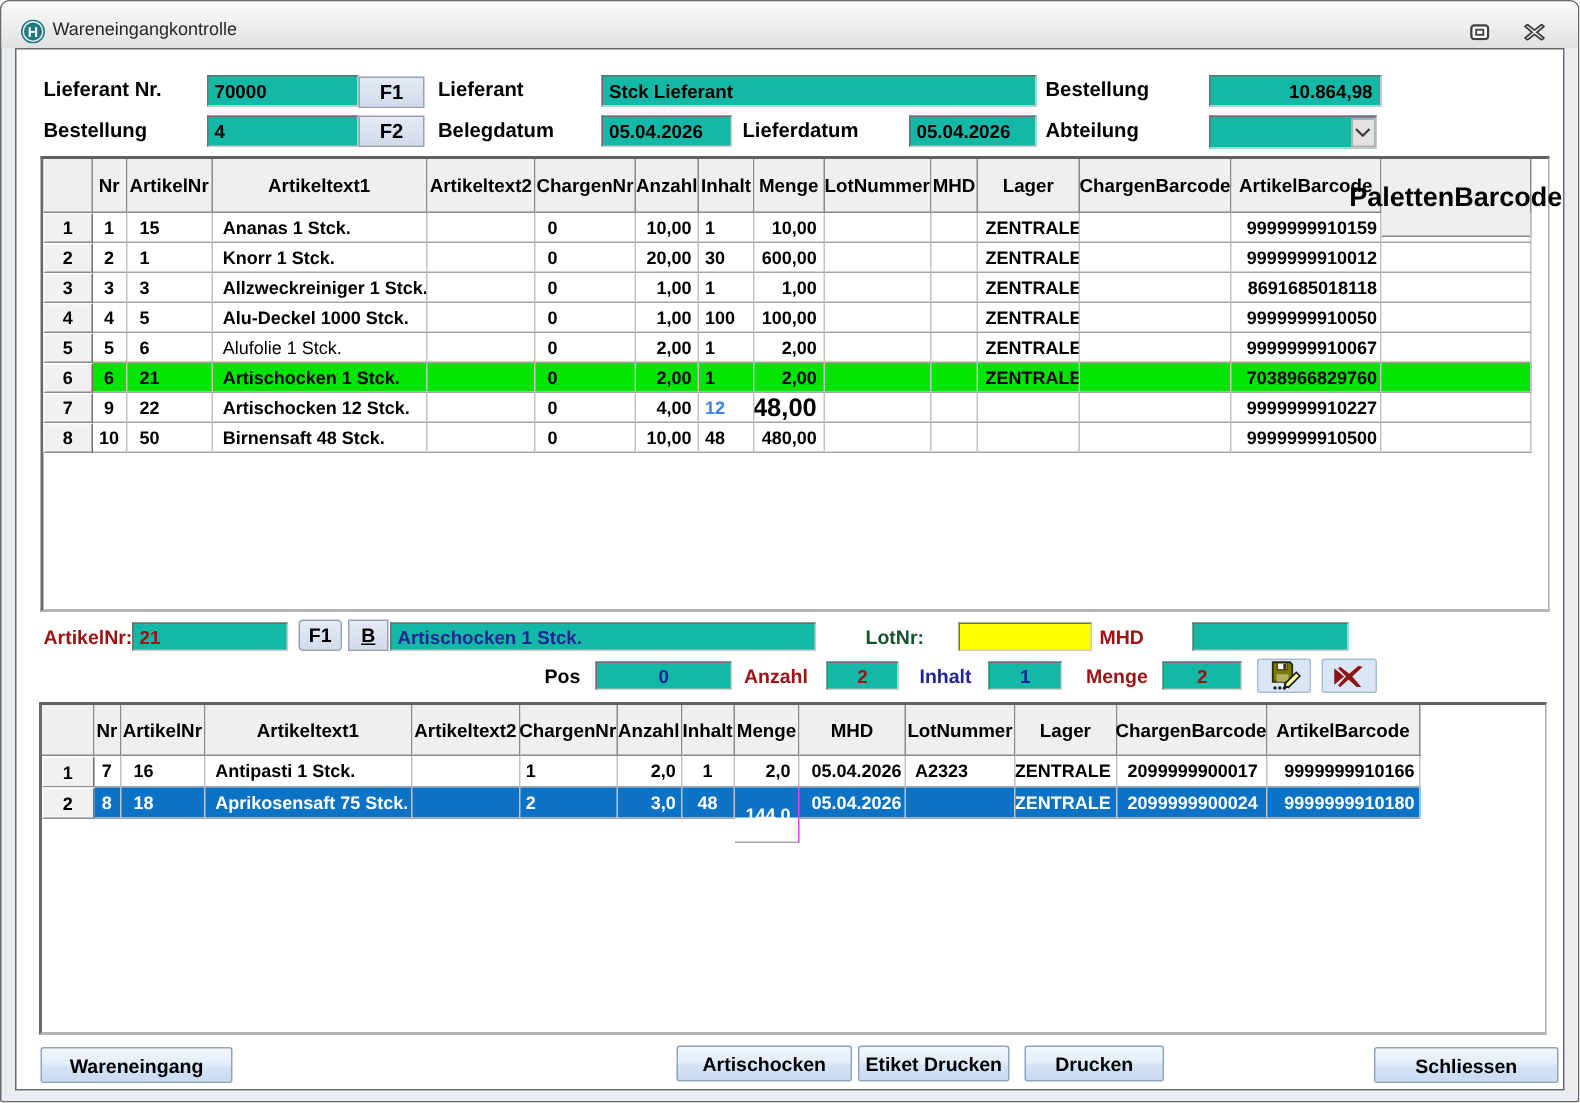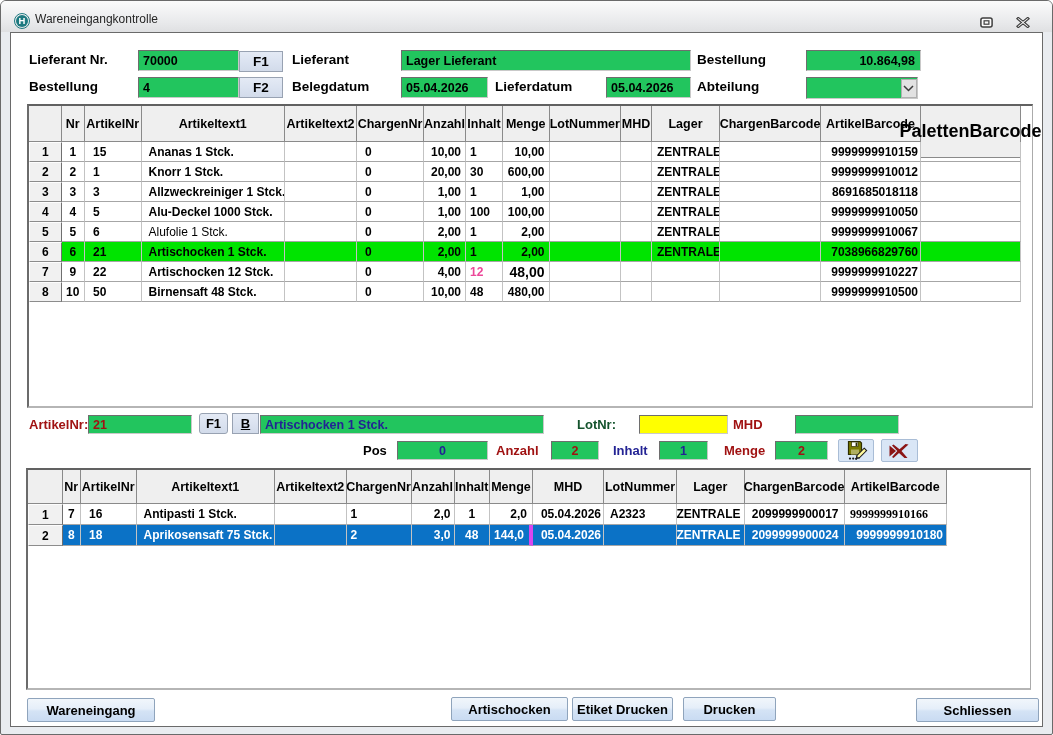--- a/index.html
+++ b/index.html
@@ -1,17 +1,17 @@
 <!DOCTYPE html>
 <html><head><meta charset="utf-8"><style>
 *{margin:0;padding:0;font-family:"Liberation Sans",sans-serif;}
 body{width:1053px;height:735px;position:relative;overflow:hidden;background:#fff;}
 div{position:absolute;}
 .lbl{font-weight:bold;font-size:13.5px;color:#000;white-space:nowrap;}
-.fld{background:#22c55e;box-sizing:border-box;border-top:1.5px solid #6E6E6E;border-left:1.5px solid #6E6E6E;border-right:1px solid #C9C9C9;border-bottom:1px solid #C9C9C9;font-weight:bold;font-size:12.5px;color:#000;display:flex;align-items:center;white-space:nowrap;}
+.fld{background:#14b8a6;box-sizing:border-box;border-top:1.5px solid #6E6E6E;border-left:1.5px solid #6E6E6E;border-right:1px solid #C9C9C9;border-bottom:1px solid #C9C9C9;font-weight:bold;font-size:12.5px;color:#000;display:flex;align-items:center;white-space:nowrap;}
 .btn{background:linear-gradient(#E4EAF5,#DAE2F0 55%,#D2DBEA);box-sizing:border-box;border:1px solid #98A2B2;border-radius:2px;display:flex;align-items:center;justify-content:center;font-weight:bold;font-size:13px;color:#000;white-space:nowrap;}
 .big{background:linear-gradient(#F1F6FB,#E5EEF9 45%,#D4E3F5 55%,#C9DBF2);box-sizing:border-box;border:1px solid #8FA4BC;border-radius:2px;display:flex;align-items:center;justify-content:center;font-weight:bold;font-size:13px;color:#000;white-space:nowrap;}
 </style></head><body>
 <div style="left:0;top:0;width:1053px;height:735px;box-sizing:border-box;border:1px solid #6A6A6A;border-radius:6px 6px 2px 2px;background:#E9ECF0;"></div>
 <div style="left:1px;top:1px;width:1051px;height:31px;border-radius:5px 5px 0 0;background:linear-gradient(#FBFBFB,#E8E9EB 70%,#DFE0E2);"></div>
 <div style="left:14px;top:13px;width:16px;height:16px;"><svg width="16" height="16" viewBox="0 0 16 16">
       <circle cx="8" cy="8" r="7.5" fill="none" stroke="#1D7A80" stroke-width="1"></circle>
       <circle cx="8" cy="8" r="6" fill="#1D7A80"></circle>
       <text x="8" y="11.4" font-size="9.5" font-weight="bold" fill="#fff" text-anchor="middle" font-family="Liberation Sans">H</text>
     </svg></div>
@@ -25,21 +25,21 @@
     </svg></div>
 <div style="left:10px;top:32px;width:1033px;height:695px;box-sizing:border-box;border:1px solid #6A6A6A;background:#fff;"></div>
 <div class="lbl" style="left:29px;top:52px;">Lieferant Nr.</div>
 <div class="lbl" style="left:29px;top:79px;">Bestellung</div>
 <div class="fld" style="left:138px;top:50px;width:101px;height:21px;padding-left:4px;">70000</div>
 <div class="fld" style="left:138px;top:77px;width:101px;height:21px;padding-left:4px;">4</div>
 <div class="btn" style="left:239px;top:51px;width:44px;height:21px;font-size:13.5px;border-radius:0;">F1</div>
 <div class="btn" style="left:239px;top:77px;width:44px;height:21px;font-size:13.5px;border-radius:0;">F2</div>
 <div class="lbl" style="left:292px;top:52px;">Lieferant</div>
 <div class="lbl" style="left:292px;top:79px;">Belegdatum</div>
-<div class="fld" style="left:401px;top:50px;width:290px;height:21px;padding-left:4px;">Lager Lieferant</div>
+<div class="fld" style="left:401px;top:50px;width:290px;height:21px;padding-left:4px;">Stck Lieferant</div>
 <div class="fld" style="left:401px;top:77px;width:87px;height:21px;padding-left:4px;">05.04.2026</div>
 <div class="lbl" style="left:495px;top:79px;">Lieferdatum</div>
 <div class="fld" style="left:606px;top:77px;width:85px;height:21px;padding-left:4px;">05.04.2026</div>
 <div class="lbl" style="left:697px;top:52px;">Bestellung</div>
 <div class="lbl" style="left:697px;top:79px;">Abteilung</div>
 <div class="fld" style="left:806px;top:50px;width:115px;height:21px;justify-content:flex-end;padding-right:5px;">10.864,98</div>
 <div class="fld" style="left:806px;top:77px;width:112px;height:22px;"></div>
 <div style="left:901px;top:78.5px;width:15.5px;height:19.5px;background:#E2E2E2;border:1px solid #B0B0B0;box-sizing:border-box;display:flex;align-items:center;justify-content:center;">
     <svg width="11" height="7" viewBox="0 0 11 7">
       <path d="M1 1 L5.5 5.5 L10 1" fill="none" stroke="#3A3A3A" stroke-width="1.5"></path>
@@ -152,22 +152,22 @@
 <div style="left:720px;top:242px;width:101px;height:20px;box-sizing:border-box;border-right:1px solid #C3C3C3;border-bottom:1px solid #A6A6A6;display:flex;align-items:center;font-weight:bold;font-size:12px;color:#000;white-space:nowrap;overflow:hidden;justify-content:flex-end;padding-right:2px;"></div>
 <div style="left:821px;top:242px;width:100px;height:20px;box-sizing:border-box;border-right:1px solid #C3C3C3;border-bottom:1px solid #A6A6A6;display:flex;align-items:center;font-weight:bold;font-size:12px;color:#000;white-space:nowrap;overflow:hidden;justify-content:flex-end;padding-right:2px;">7038966829760</div>
 <div style="left:921px;top:242px;width:100px;height:20px;box-sizing:border-box;border-right:1px solid #C3C3C3;border-bottom:1px solid #A6A6A6;display:flex;align-items:center;font-weight:bold;font-size:12px;color:#000;white-space:nowrap;overflow:hidden;padding-left:0px;"></div>
 <div style="left:29px;top:262px;width:32.5px;height:20px;background:#F1F1F1;box-sizing:border-box;border-top:1px solid #FDFDFD;border-left:1px solid #FDFDFD;border-right:1px solid #6F6F6F;border-bottom:1px solid #8C8C8C;display:flex;align-items:center;justify-content:center;font-weight:bold;font-size:12px;">7</div>
 <div style="left:61.5px;top:262px;width:23.5px;height:20px;box-sizing:border-box;border-right:1px solid #C3C3C3;border-bottom:1px solid #A6A6A6;display:flex;align-items:center;font-weight:bold;font-size:12px;color:#000;white-space:nowrap;overflow:hidden;justify-content:center;">9</div>
 <div style="left:85px;top:262px;width:56.5px;height:20px;box-sizing:border-box;border-right:1px solid #C3C3C3;border-bottom:1px solid #A6A6A6;display:flex;align-items:center;font-weight:bold;font-size:12px;color:#000;white-space:nowrap;overflow:hidden;padding-left:8px;">22</div>
 <div style="left:141.5px;top:262px;width:143.5px;height:20px;box-sizing:border-box;border-right:1px solid #C3C3C3;border-bottom:1px solid #A6A6A6;display:flex;align-items:center;font-weight:bold;font-size:12px;color:#000;white-space:nowrap;overflow:hidden;padding-left:7px;">Artischocken 12 Stck.</div>
 <div style="left:285px;top:262px;width:72px;height:20px;box-sizing:border-box;border-right:1px solid #C3C3C3;border-bottom:1px solid #A6A6A6;display:flex;align-items:center;font-weight:bold;font-size:12px;color:#000;white-space:nowrap;overflow:hidden;padding-left:0px;"></div>
 <div style="left:357px;top:262px;width:67px;height:20px;box-sizing:border-box;border-right:1px solid #C3C3C3;border-bottom:1px solid #A6A6A6;display:flex;align-items:center;font-weight:bold;font-size:12px;color:#000;white-space:nowrap;overflow:hidden;padding-left:8px;">0</div>
 <div style="left:424px;top:262px;width:42px;height:20px;box-sizing:border-box;border-right:1px solid #C3C3C3;border-bottom:1px solid #A6A6A6;display:flex;align-items:center;font-weight:bold;font-size:12px;color:#000;white-space:nowrap;overflow:hidden;justify-content:flex-end;padding-right:4px;">4,00</div>
-<div style="left:466px;top:262px;width:37px;height:20px;box-sizing:border-box;border-right:1px solid #C3C3C3;border-bottom:1px solid #A6A6A6;display:flex;align-items:center;font-weight:bold;font-size:12px;color:#ec4899;white-space:nowrap;overflow:hidden;padding-left:4px;">12</div>
-<div style="left:503px;top:262px;width:46.5px;height:20px;box-sizing:border-box;border-right:1px solid #C3C3C3;border-bottom:1px solid #A6A6A6;display:flex;align-items:center;font-weight:bold;font-size:14px;color:#000;white-space:nowrap;overflow:hidden;justify-content:flex-end;padding-right:4px;">48,00</div>
+<div style="left:466px;top:262px;width:37px;height:20px;box-sizing:border-box;border-right:1px solid #C3C3C3;border-bottom:1px solid #A6A6A6;display:flex;align-items:center;font-weight:bold;font-size:12px;color:#3b82f6;white-space:nowrap;overflow:hidden;padding-left:4px;">12</div>
+<div style="left:503px;top:262px;width:46.5px;height:20px;box-sizing:border-box;border-right:1px solid #C3C3C3;border-bottom:1px solid #A6A6A6;display:flex;align-items:center;font-weight:bold;font-size:17px;color:#000;white-space:nowrap;overflow:hidden;justify-content:flex-end;padding-right:4px;">48,00</div>
 <div style="left:549.5px;top:262px;width:71.5px;height:20px;box-sizing:border-box;border-right:1px solid #C3C3C3;border-bottom:1px solid #A6A6A6;display:flex;align-items:center;font-weight:bold;font-size:12px;color:#000;white-space:nowrap;overflow:hidden;padding-left:5px;"></div>
 <div style="left:621px;top:262px;width:31px;height:20px;box-sizing:border-box;border-right:1px solid #C3C3C3;border-bottom:1px solid #A6A6A6;display:flex;align-items:center;font-weight:bold;font-size:12px;color:#000;white-space:nowrap;overflow:hidden;padding-left:5px;"></div>
 <div style="left:652px;top:262px;width:68px;height:20px;box-sizing:border-box;border-right:1px solid #C3C3C3;border-bottom:1px solid #A6A6A6;display:flex;align-items:center;font-weight:bold;font-size:12px;color:#000;white-space:nowrap;overflow:hidden;padding-left:5px;"></div>
 <div style="left:720px;top:262px;width:101px;height:20px;box-sizing:border-box;border-right:1px solid #C3C3C3;border-bottom:1px solid #A6A6A6;display:flex;align-items:center;font-weight:bold;font-size:12px;color:#000;white-space:nowrap;overflow:hidden;justify-content:flex-end;padding-right:2px;"></div>
 <div style="left:821px;top:262px;width:100px;height:20px;box-sizing:border-box;border-right:1px solid #C3C3C3;border-bottom:1px solid #A6A6A6;display:flex;align-items:center;font-weight:bold;font-size:12px;color:#000;white-space:nowrap;overflow:hidden;justify-content:flex-end;padding-right:2px;">9999999910227</div>
 <div style="left:921px;top:262px;width:100px;height:20px;box-sizing:border-box;border-right:1px solid #C3C3C3;border-bottom:1px solid #A6A6A6;display:flex;align-items:center;font-weight:bold;font-size:12px;color:#000;white-space:nowrap;overflow:hidden;padding-left:0px;"></div>
 <div style="left:29px;top:282px;width:32.5px;height:20px;background:#F1F1F1;box-sizing:border-box;border-top:1px solid #FDFDFD;border-left:1px solid #FDFDFD;border-right:1px solid #6F6F6F;border-bottom:1px solid #8C8C8C;display:flex;align-items:center;justify-content:center;font-weight:bold;font-size:12px;">8</div>
 <div style="left:61.5px;top:282px;width:23.5px;height:20px;box-sizing:border-box;border-right:1px solid #C3C3C3;border-bottom:1px solid #A6A6A6;display:flex;align-items:center;font-weight:bold;font-size:12px;color:#000;white-space:nowrap;overflow:hidden;justify-content:center;">10</div>
 <div style="left:85px;top:282px;width:56.5px;height:20px;box-sizing:border-box;border-right:1px solid #C3C3C3;border-bottom:1px solid #A6A6A6;display:flex;align-items:center;font-weight:bold;font-size:12px;color:#000;white-space:nowrap;overflow:hidden;padding-left:8px;">50</div>
 <div style="left:141.5px;top:282px;width:143.5px;height:20px;box-sizing:border-box;border-right:1px solid #C3C3C3;border-bottom:1px solid #A6A6A6;display:flex;align-items:center;font-weight:bold;font-size:12px;color:#000;white-space:nowrap;overflow:hidden;padding-left:7px;">Birnensaft 48 Stck.</div>
@@ -239,31 +239,31 @@
 <div style="left:136.5px;top:504px;width:138.5px;height:21px;box-sizing:border-box;border-right:1px solid #C3C3C3;border-bottom:1px solid #A6A6A6;display:flex;align-items:center;font-weight:bold;font-size:12px;color:#000;white-space:nowrap;overflow:hidden;padding-left:7px;">Antipasti 1 Stck.</div>
 <div style="left:275px;top:504px;width:71.5px;height:21px;box-sizing:border-box;border-right:1px solid #C3C3C3;border-bottom:1px solid #A6A6A6;display:flex;align-items:center;font-weight:bold;font-size:12px;color:#000;white-space:nowrap;overflow:hidden;padding-left:0px;"></div>
 <div style="left:346.5px;top:504px;width:65.0px;height:21px;box-sizing:border-box;border-right:1px solid #C3C3C3;border-bottom:1px solid #A6A6A6;display:flex;align-items:center;font-weight:bold;font-size:12px;color:#000;white-space:nowrap;overflow:hidden;padding-left:4px;">1</div>
 <div style="left:411.5px;top:504px;width:43.0px;height:21px;box-sizing:border-box;border-right:1px solid #C3C3C3;border-bottom:1px solid #A6A6A6;display:flex;align-items:center;font-weight:bold;font-size:12px;color:#000;white-space:nowrap;overflow:hidden;justify-content:flex-end;padding-right:3px;">2,0</div>
 <div style="left:454.5px;top:504px;width:35.5px;height:21px;box-sizing:border-box;border-right:1px solid #C3C3C3;border-bottom:1px solid #A6A6A6;display:flex;align-items:center;font-weight:bold;font-size:12px;color:#000;white-space:nowrap;overflow:hidden;justify-content:center;">1</div>
 <div style="left:490px;top:504px;width:43px;height:21px;box-sizing:border-box;border-right:1px solid #C3C3C3;border-bottom:1px solid #A6A6A6;display:flex;align-items:center;font-weight:bold;font-size:12px;color:#000;white-space:nowrap;overflow:hidden;justify-content:flex-end;padding-right:5px;">2,0</div>
 <div style="left:533px;top:504px;width:71px;height:21px;box-sizing:border-box;border-right:1px solid #C3C3C3;border-bottom:1px solid #A6A6A6;display:flex;align-items:center;font-weight:bold;font-size:12px;color:#000;white-space:nowrap;overflow:hidden;justify-content:flex-end;padding-right:2px;">05.04.2026</div>
 <div style="left:604px;top:504px;width:73px;height:21px;box-sizing:border-box;border-right:1px solid #C3C3C3;border-bottom:1px solid #A6A6A6;display:flex;align-items:center;font-weight:bold;font-size:12px;color:#000;white-space:nowrap;overflow:hidden;padding-left:6px;">A2323</div>
 <div style="left:677px;top:504px;width:67.5px;height:21px;box-sizing:border-box;border-right:1px solid #C3C3C3;border-bottom:1px solid #A6A6A6;display:flex;align-items:center;font-weight:bold;font-size:12px;color:#000;white-space:nowrap;overflow:hidden;justify-content:flex-end;padding-right:3px;">ZENTRALE</div>
 <div style="left:744.5px;top:504px;width:100.0px;height:21px;box-sizing:border-box;border-right:1px solid #C3C3C3;border-bottom:1px solid #A6A6A6;display:flex;align-items:center;font-weight:bold;font-size:12px;color:#000;white-space:nowrap;overflow:hidden;justify-content:flex-end;padding-right:5px;">2099999900017</div>
-<div style="left:844.5px;top:504px;width:102.5px;height:21px;box-sizing:border-box;border-right:1px solid #C3C3C3;border-bottom:1px solid #A6A6A6;display:flex;align-items:center;font-weight:bold;font-size:12px;color:#000;white-space:nowrap;overflow:hidden;justify-content:flex-end;padding-right:18px;font-family:Liberation Serif, serif;">9999999910166</div>
+<div style="left:844.5px;top:504px;width:102.5px;height:21px;box-sizing:border-box;border-right:1px solid #C3C3C3;border-bottom:1px solid #A6A6A6;display:flex;align-items:center;font-weight:bold;font-size:12px;color:#000;white-space:nowrap;overflow:hidden;justify-content:flex-end;padding-right:3px;">9999999910166</div>
 <div style="left:28px;top:525px;width:34.5px;height:21px;background:#F1F1F1;box-sizing:border-box;border-top:1px solid #FDFDFD;border-left:1px solid #FDFDFD;border-right:1px solid #6F6F6F;border-bottom:1px solid #8C8C8C;display:flex;align-items:center;justify-content:center;font-weight:bold;font-size:12px;">2</div>
 <div style="left:62.5px;top:525px;width:884.5px;height:20px;background:#0B72C6;"></div>
 <div style="left:62.5px;top:525px;width:18.5px;height:21px;box-sizing:border-box;border-right:1px solid #C3C3C3;border-bottom:1px solid #A6A6A6;display:flex;align-items:center;font-weight:bold;font-size:12px;color:#fff;white-space:nowrap;overflow:hidden;justify-content:center;">8</div>
 <div style="left:81px;top:525px;width:55.5px;height:21px;box-sizing:border-box;border-right:1px solid #C3C3C3;border-bottom:1px solid #A6A6A6;display:flex;align-items:center;font-weight:bold;font-size:12px;color:#fff;white-space:nowrap;overflow:hidden;padding-left:8px;">18</div>
 <div style="left:136.5px;top:525px;width:138.5px;height:21px;box-sizing:border-box;border-right:1px solid #C3C3C3;border-bottom:1px solid #A6A6A6;display:flex;align-items:center;font-weight:bold;font-size:12px;color:#fff;white-space:nowrap;overflow:hidden;padding-left:7px;">Aprikosensaft 75 Stck.</div>
 <div style="left:275px;top:525px;width:71.5px;height:21px;box-sizing:border-box;border-right:1px solid #C3C3C3;border-bottom:1px solid #A6A6A6;display:flex;align-items:center;font-weight:bold;font-size:12px;color:#fff;white-space:nowrap;overflow:hidden;padding-left:0px;"></div>
 <div style="left:346.5px;top:525px;width:65.0px;height:21px;box-sizing:border-box;border-right:1px solid #C3C3C3;border-bottom:1px solid #A6A6A6;display:flex;align-items:center;font-weight:bold;font-size:12px;color:#fff;white-space:nowrap;overflow:hidden;padding-left:4px;">2</div>
 <div style="left:411.5px;top:525px;width:43.0px;height:21px;box-sizing:border-box;border-right:1px solid #C3C3C3;border-bottom:1px solid #A6A6A6;display:flex;align-items:center;font-weight:bold;font-size:12px;color:#fff;white-space:nowrap;overflow:hidden;justify-content:flex-end;padding-right:3px;">3,0</div>
 <div style="left:454.5px;top:525px;width:35.5px;height:21px;box-sizing:border-box;border-right:1px solid #C3C3C3;border-bottom:1px solid #A6A6A6;display:flex;align-items:center;font-weight:bold;font-size:12px;color:#fff;white-space:nowrap;overflow:hidden;justify-content:center;">48</div>
-<div style="left:490px;top:525px;width:43px;height:21px;box-sizing:border-box;border-right:4px solid #d946ef;border-bottom:1px solid #A6A6A6;display:flex;align-items:center;font-weight:bold;font-size:12px;color:#fff;white-space:nowrap;overflow:hidden;justify-content:flex-end;padding-right:5px;">144,0</div>
+<div style="left:490px;top:525px;width:43px;height:37px;box-sizing:border-box;border-right:1px solid #d946ef;border-bottom:1px solid #A6A6A6;display:flex;align-items:center;font-weight:bold;font-size:12px;color:#fff;white-space:nowrap;overflow:hidden;justify-content:flex-end;padding-right:5px;">144,0</div>
 <div style="left:533px;top:525px;width:71px;height:21px;box-sizing:border-box;border-right:1px solid #C3C3C3;border-bottom:1px solid #A6A6A6;display:flex;align-items:center;font-weight:bold;font-size:12px;color:#fff;white-space:nowrap;overflow:hidden;justify-content:flex-end;padding-right:2px;">05.04.2026</div>
 <div style="left:604px;top:525px;width:73px;height:21px;box-sizing:border-box;border-right:1px solid #C3C3C3;border-bottom:1px solid #A6A6A6;display:flex;align-items:center;font-weight:bold;font-size:12px;color:#fff;white-space:nowrap;overflow:hidden;padding-left:6px;"></div>
 <div style="left:677px;top:525px;width:67.5px;height:21px;box-sizing:border-box;border-right:1px solid #C3C3C3;border-bottom:1px solid #A6A6A6;display:flex;align-items:center;font-weight:bold;font-size:12px;color:#fff;white-space:nowrap;overflow:hidden;justify-content:flex-end;padding-right:3px;">ZENTRALE</div>
 <div style="left:744.5px;top:525px;width:100.0px;height:21px;box-sizing:border-box;border-right:1px solid #C3C3C3;border-bottom:1px solid #A6A6A6;display:flex;align-items:center;font-weight:bold;font-size:12px;color:#fff;white-space:nowrap;overflow:hidden;justify-content:flex-end;padding-right:5px;">2099999900024</div>
 <div style="left:844.5px;top:525px;width:102.5px;height:21px;box-sizing:border-box;border-right:1px solid #C3C3C3;border-bottom:1px solid #A6A6A6;display:flex;align-items:center;font-weight:bold;font-size:12px;color:#fff;white-space:nowrap;overflow:hidden;justify-content:flex-end;padding-right:3px;">9999999910180</div>
 <div class="big" style="left:27px;top:698px;width:128px;height:24px;font-size:13px;">Wareneingang</div>
 <div class="big" style="left:451px;top:697px;width:117px;height:24px;font-size:13px;">Artischocken</div>
 <div class="big" style="left:572px;top:697px;width:101px;height:24px;font-size:13px;">Etiket Drucken</div>
 <div class="big" style="left:683px;top:697px;width:93px;height:24px;font-size:13px;">Drucken</div>
 <div class="big" style="left:916px;top:698px;width:123px;height:24px;font-size:13px;">Schliessen</div>

